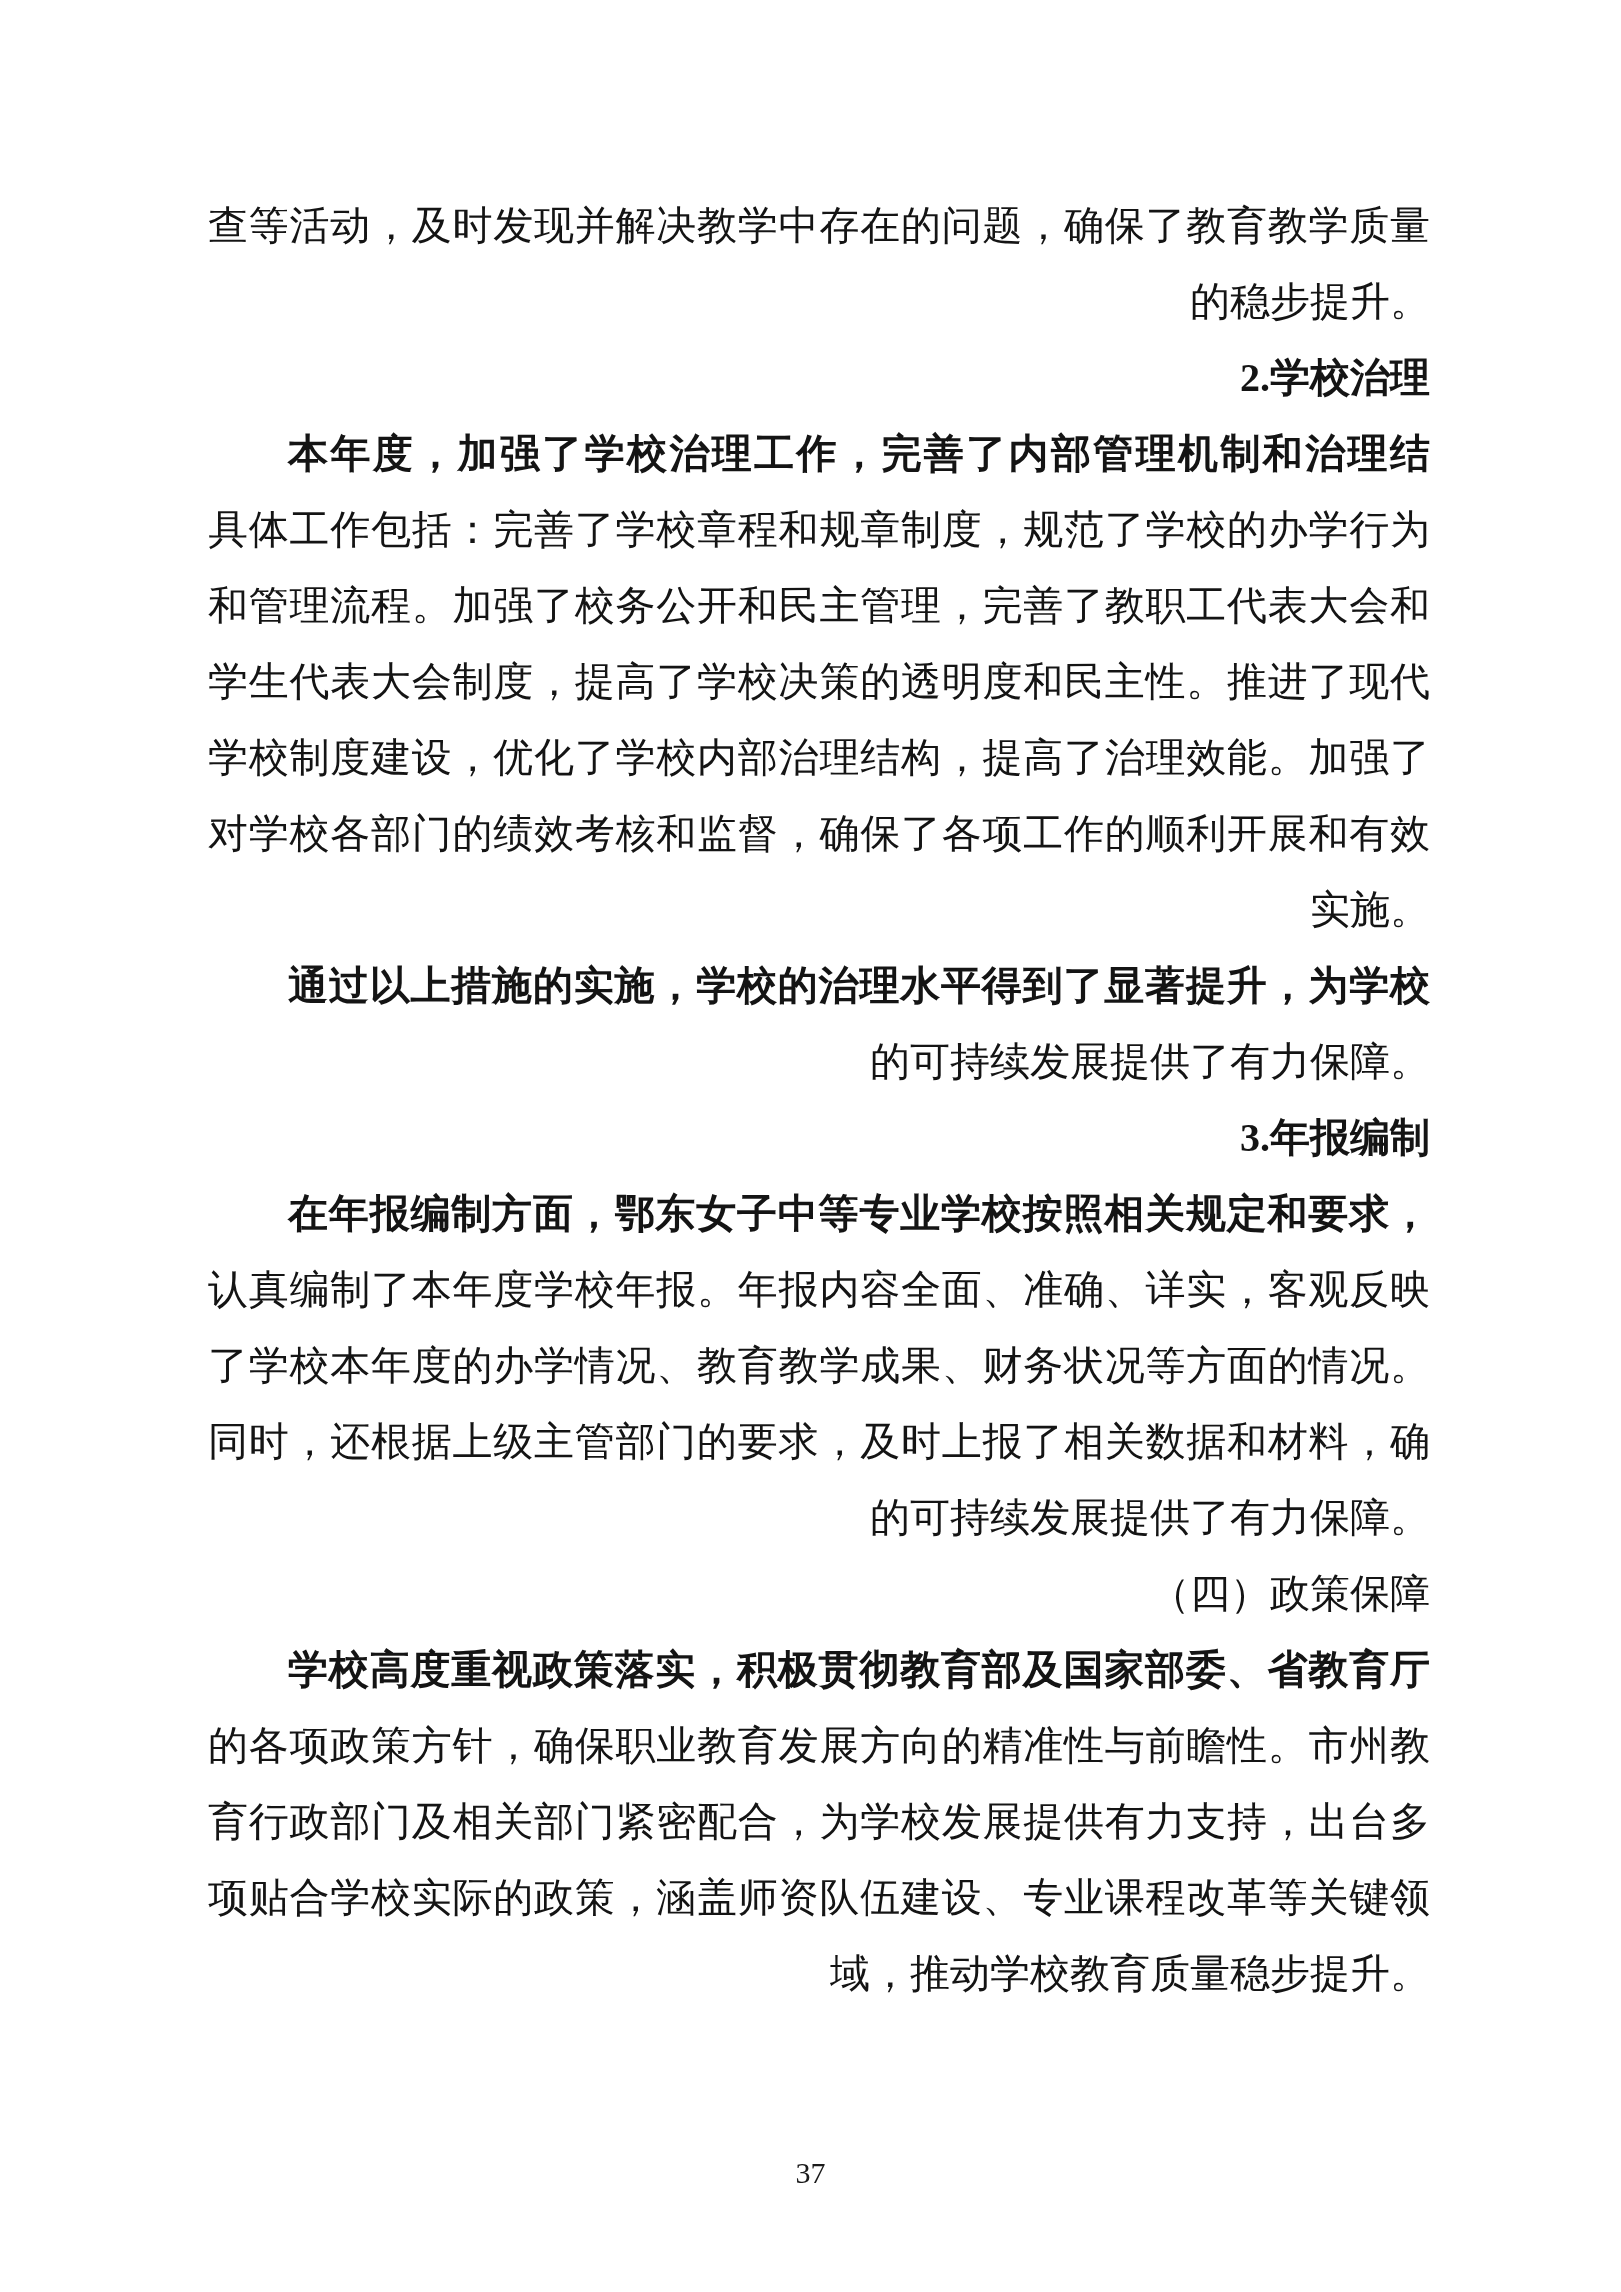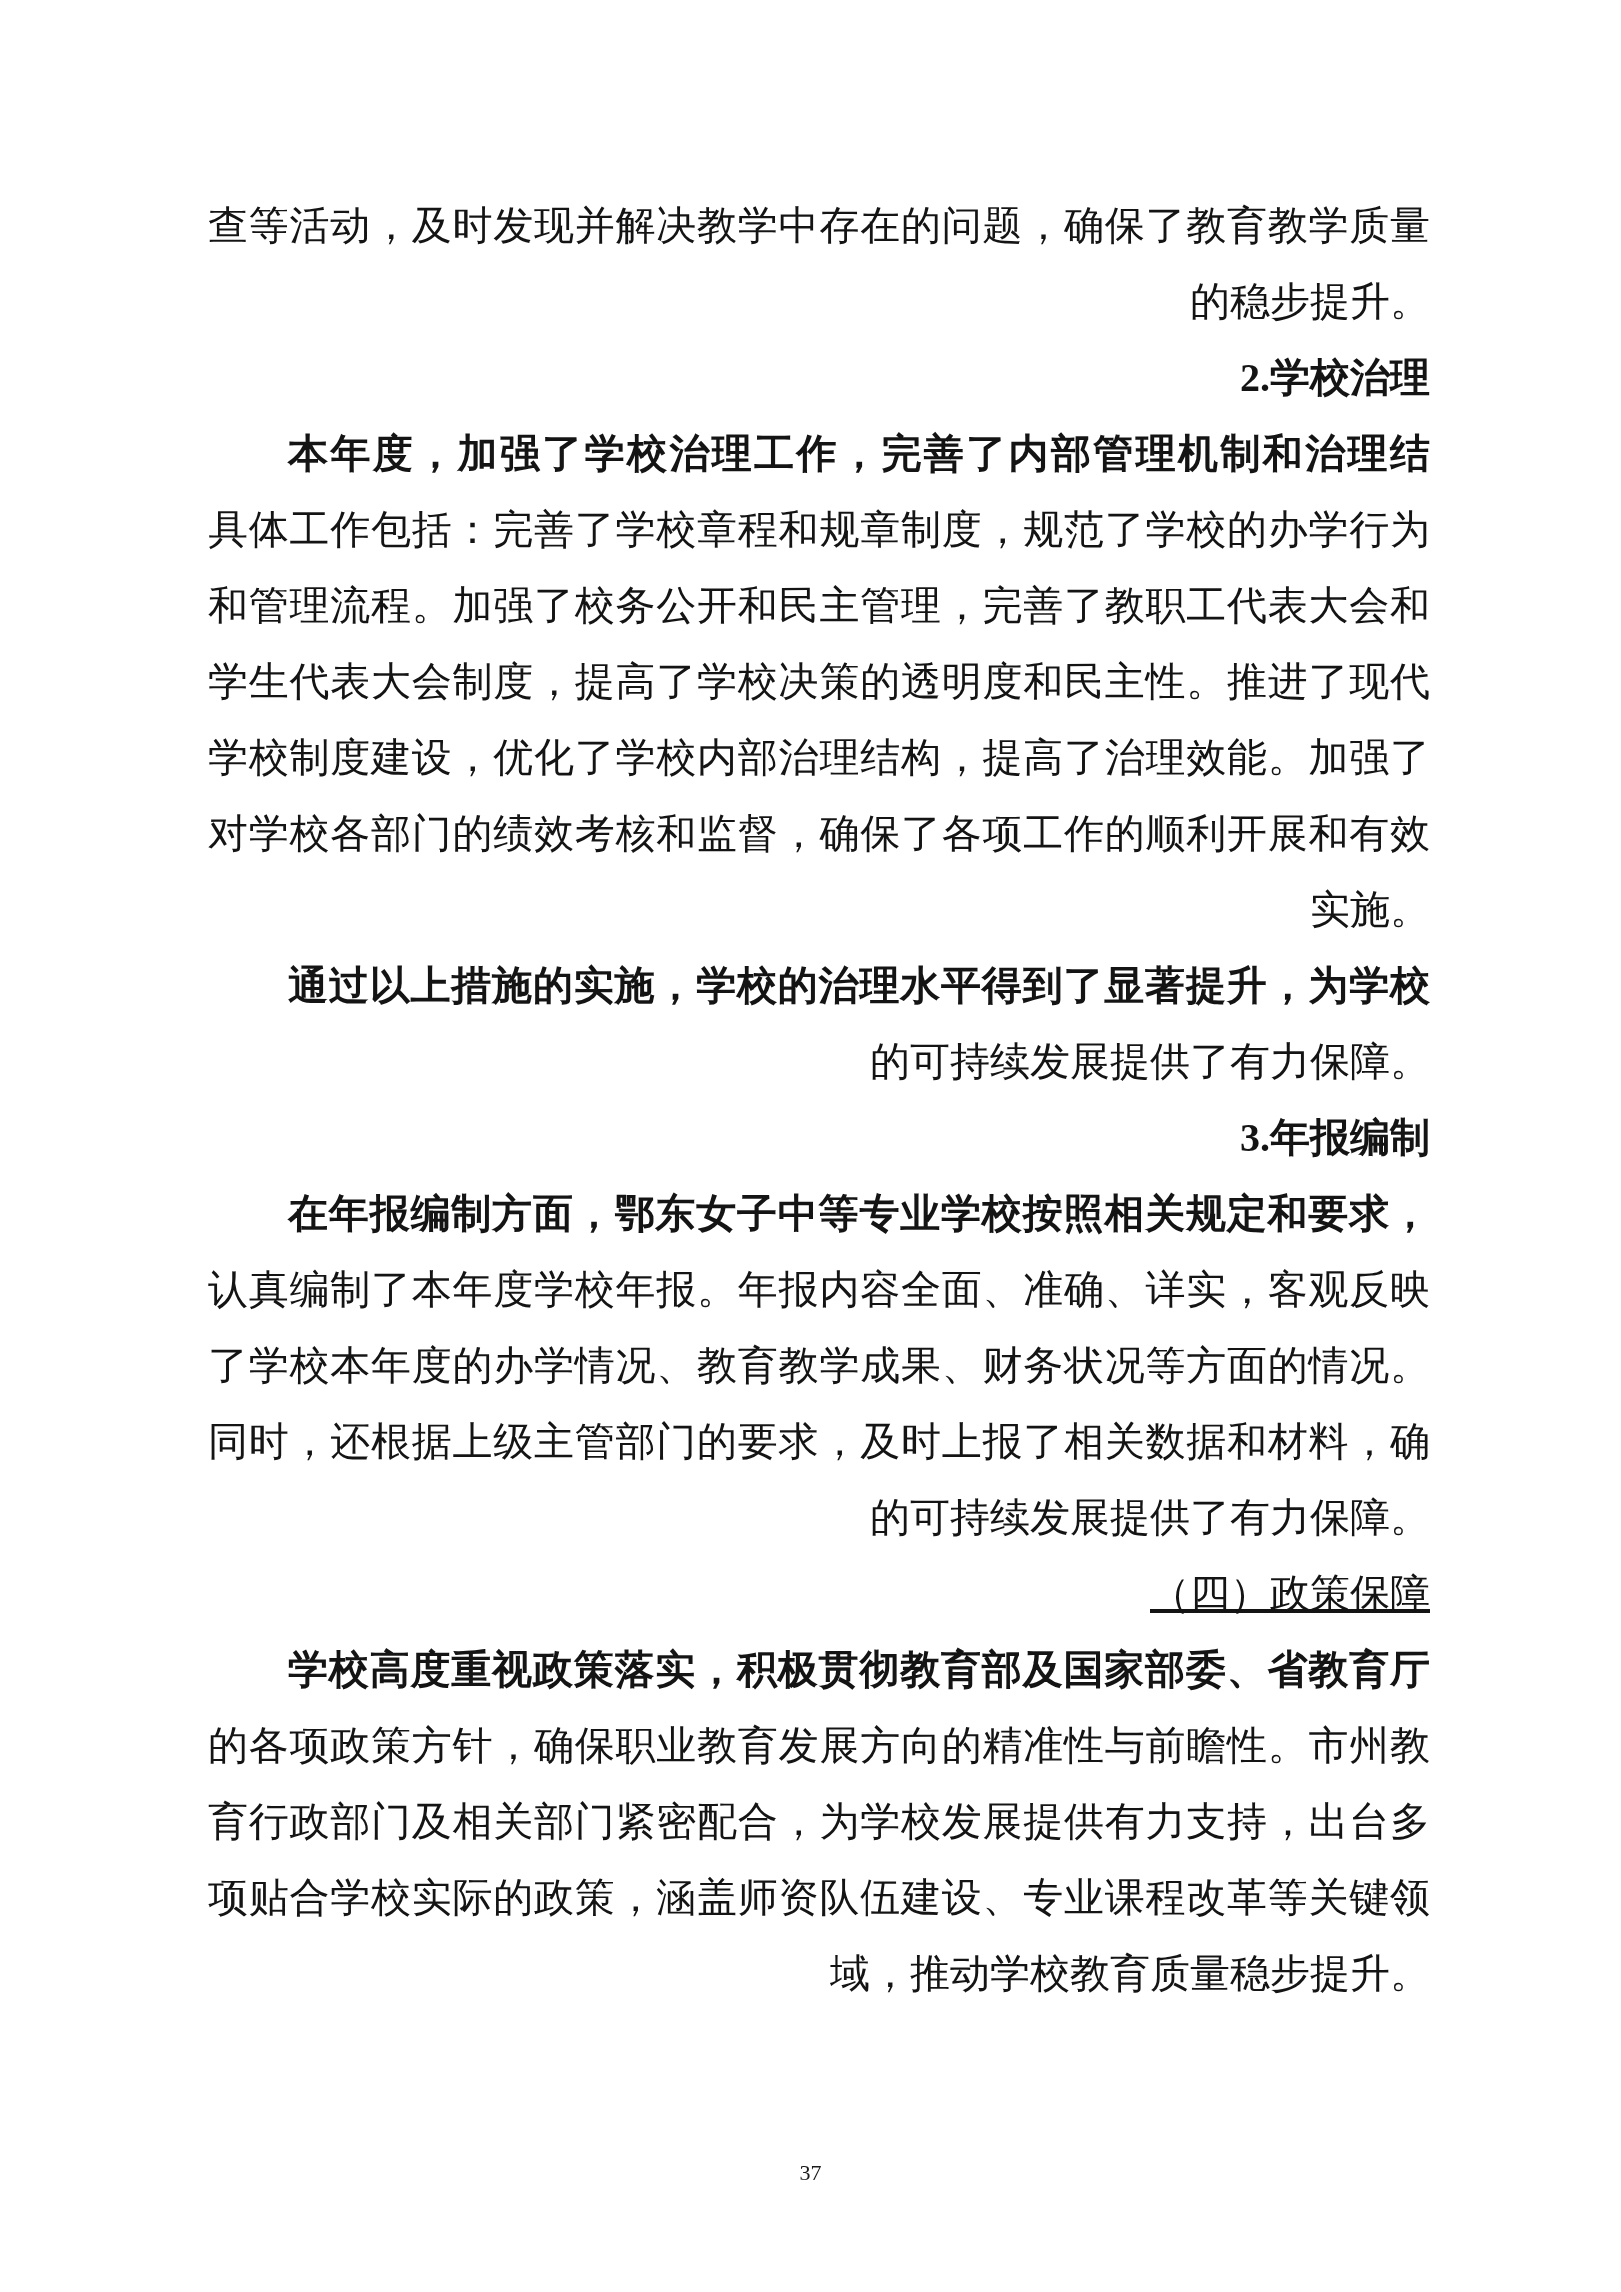--- a/index.html
+++ b/index.html
@@ -32,28 +32,28 @@
   .line.fill {
     white-space: normal;
     text-align: justify;
     text-align-last: justify;
     text-justify: inter-character;
     overflow: hidden;
     height: 76px;
   }
   .indent-none   { text-indent: 0; }
   .indent-para   { text-indent: 2em; font-weight: bold; }
-  .indent-bracket{ text-indent: 1em; text-decoration: underline; }
+  .indent-bracket{ text-indent: 1em; }
   .page-number {
     position: absolute;
     left: 0;
     top: 2154px;
     width: 1621px;
     text-align: center;
-    font-size: 22px;
+    font-size: 30px;
     line-height: 37px;
     color: #1a1a1a;
     font-family: "Liberation Serif", "DejaVu Serif", serif;
   }
 </style>
 </head>
 <body>
 
 <div class="page">
   <div class="text-block">

